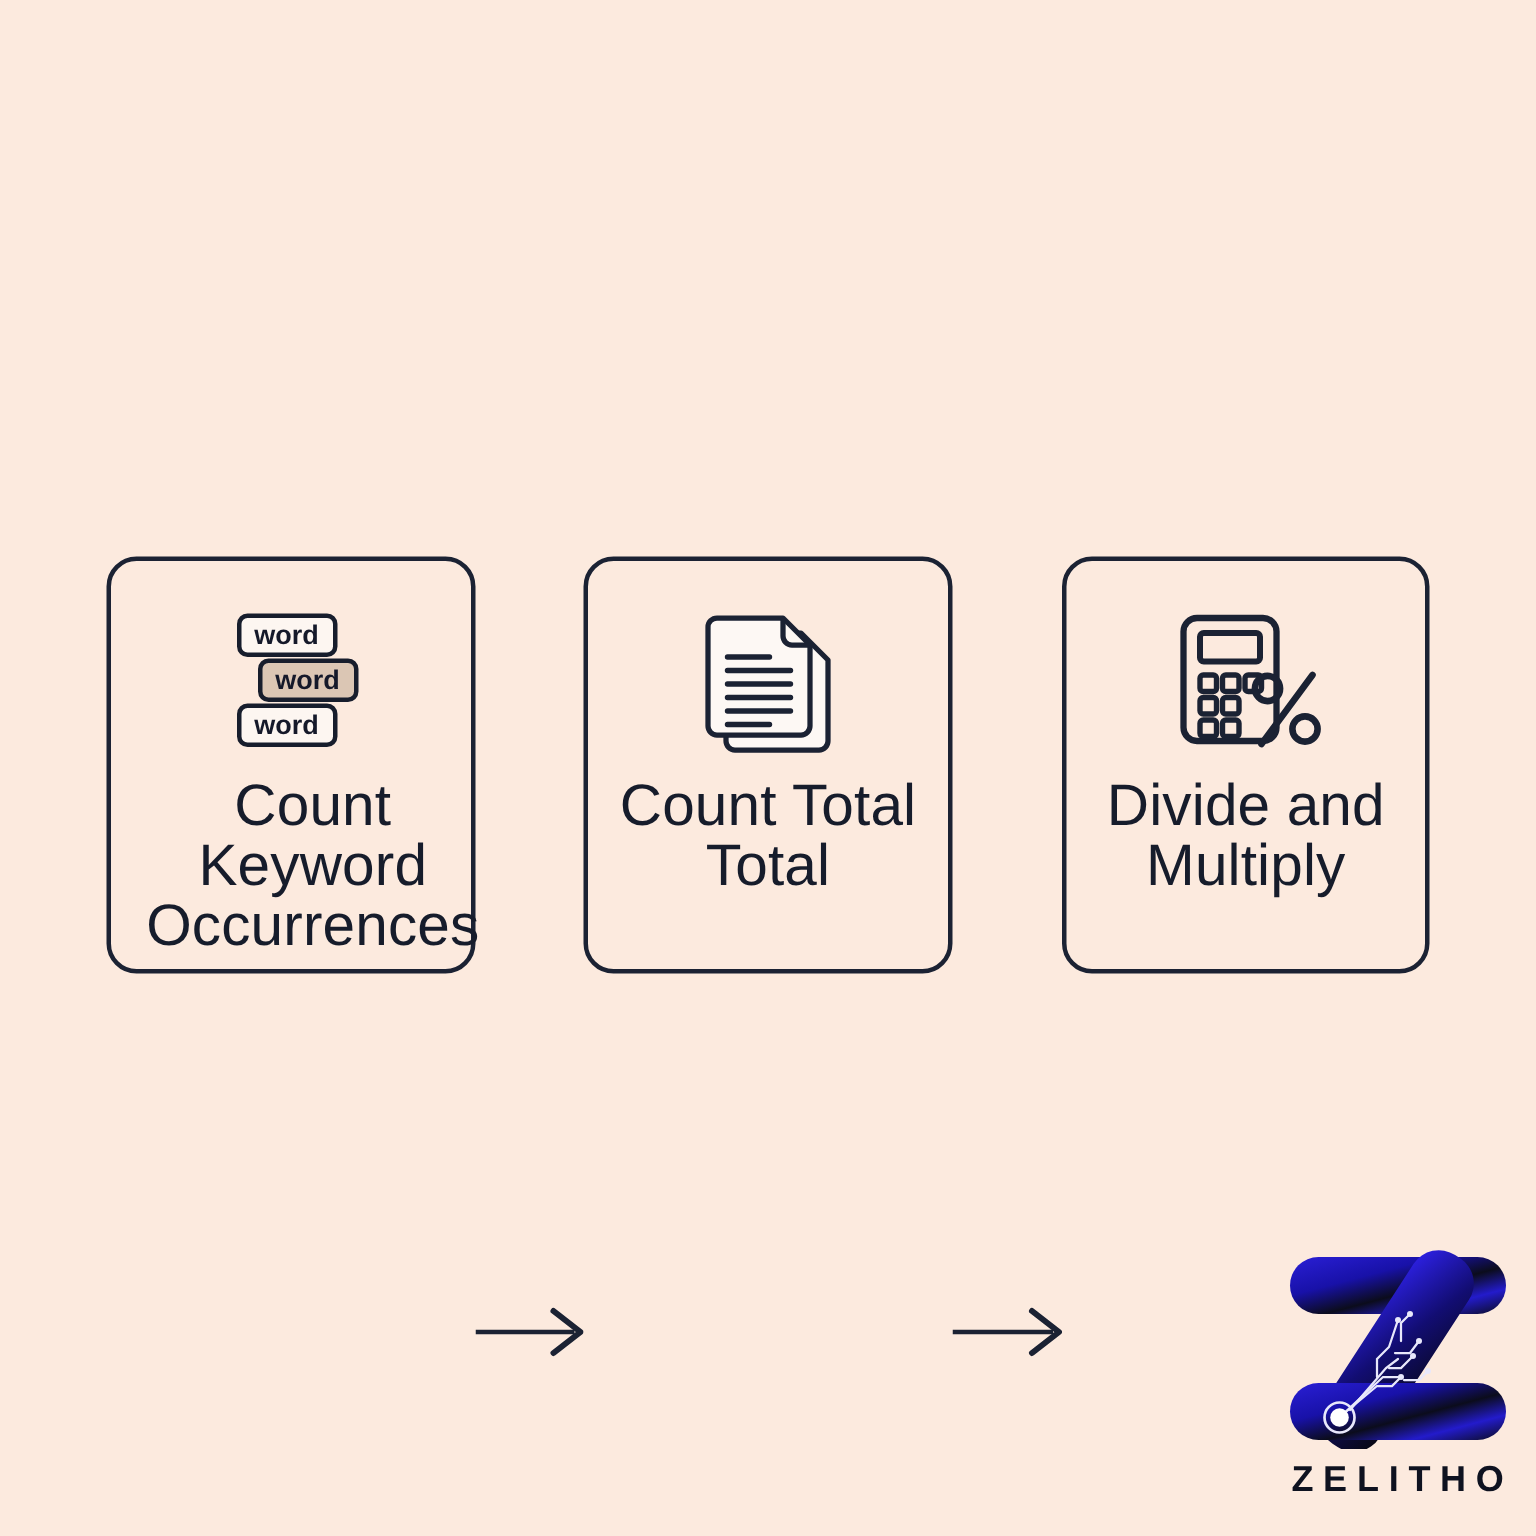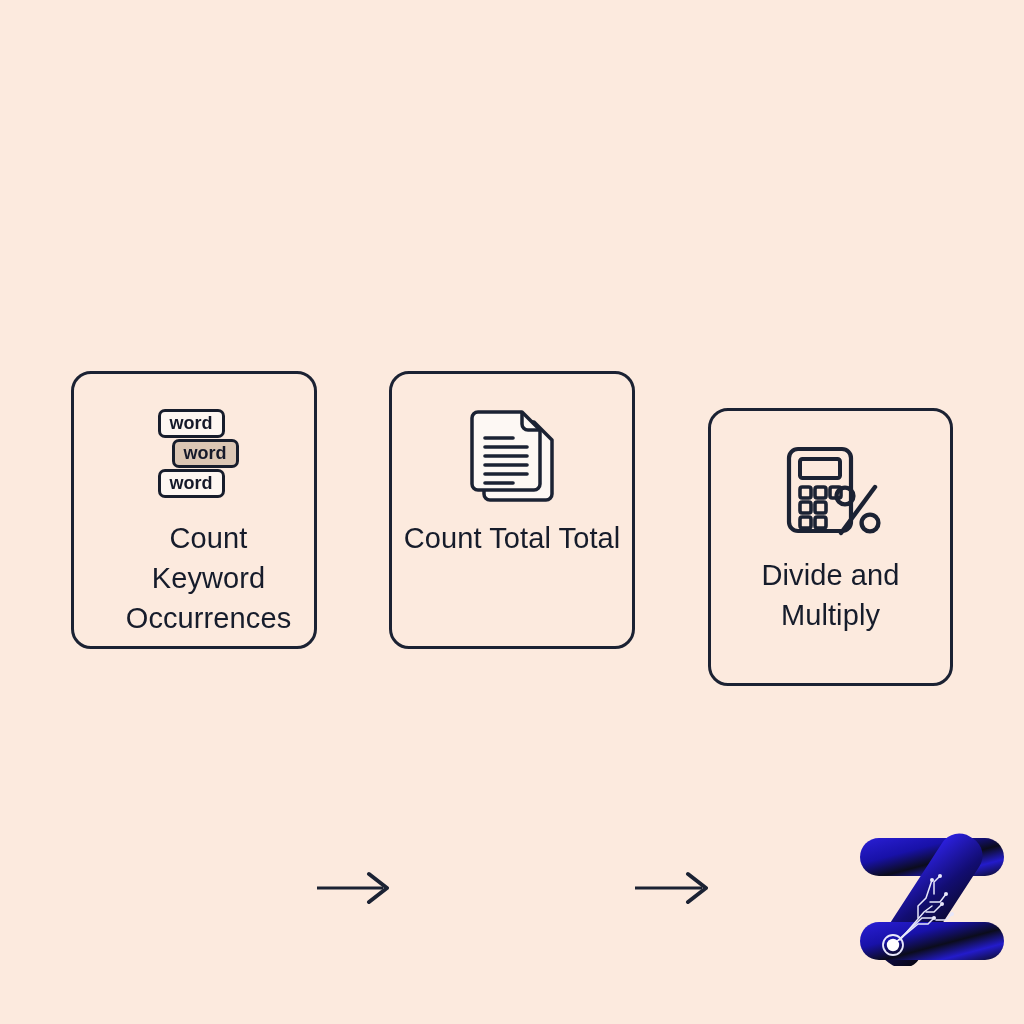--- a/index.html
+++ b/index.html
@@ -40,33 +40,33 @@
     border-radius: 20px;
     display: flex;
     flex-direction: column;
     align-items: center;
     justify-content: flex-start;
     padding-top: 26px;
   }
 
   #step-1 { left: 71px;  width: 246px; padding-left: 29px; }
   #step-2 { left: 389px; width: 246px; }
-  #step-3 { left: 708px; width: 245px; margin-top: 37px; }
+  #step-3 { left: 708px; width: 245px; }
 
   .step-icon {
     height: 112px;
     display: flex;
     align-items: center;
     justify-content: center;
     margin-bottom: 6px;
   }
 
   .step-label {
     color: #161C2B;
-    font-size: 29px;
+    font-size: 39px;
     line-height: 40px;
     font-weight: 400;
     text-align: center;
     letter-spacing: 0.1px;
     padding: 0 8px;
   }
 
   
   .chips {
     position: relative;
@@ -244,15 +244,16 @@
         <circle cx="86" cy="86" r="2"></circle>
         <circle cx="94" cy="72" r="2"></circle>
         <circle cx="98" cy="62" r="2"></circle>
         <circle cx="84" cy="48" r="2"></circle>
         <circle cx="104" cy="82" r="2"></circle>
         <circle cx="92" cy="44" r="2"></circle>
       </g>
       <circle cx="45" cy="113" r="10" fill="none" stroke="#E8E8FB" stroke-width="1.8"></circle>
       <circle cx="45" cy="113" r="6.2" fill="#FFFFFF"></circle>
     </svg>
+    <div id="logo-wordmark">ZELITHO</div>
   </div>
 
 </div>
 
 </body></html>

